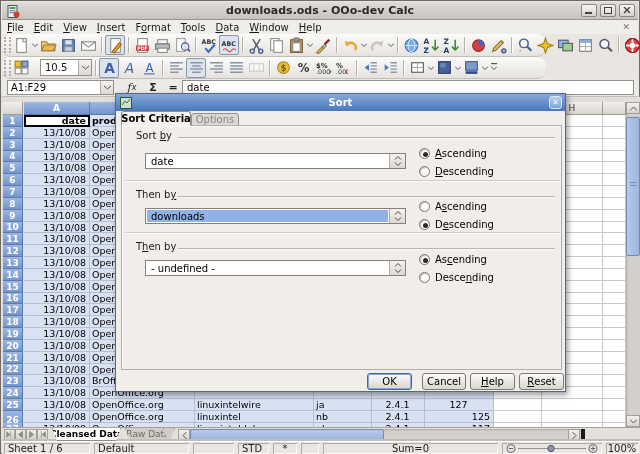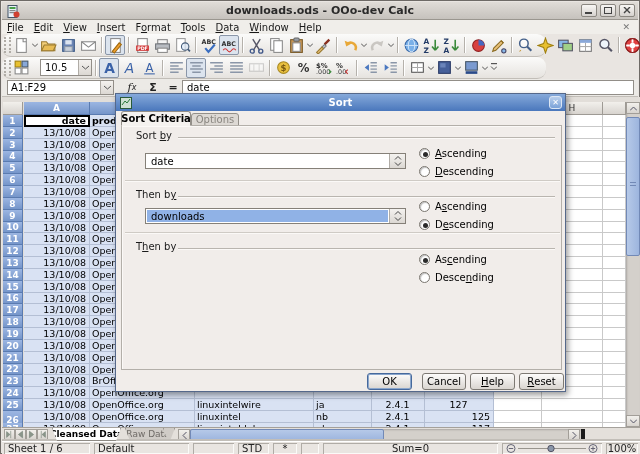--- a/index.html
+++ b/index.html
@@ -1395,20 +1395,29 @@
           <span class="rc"></span>
           <span>A<u>s</u>cending</span>
         </div>
         <div class="radio on abs" style="left: 297px; top: 93px;">
           <span class="rc"></span>
           <span>D<u>e</u>scending</span>
         </div>
         <div class="fullsep abs" style="top: 54px; left: 3px; width: 435px;"></div>
         <div class="grplabel abs" style="left: 14px; top: 115px;">T<u>h</u>en by</div>
         <div class="grpline abs" style="left: 56px; top: 122px; width: 377px;"></div>
+        <div class="dcombo abs" style="left: 23px; top: 134px; width: 261px;">
+          <div class="cval">- undefined -</div>
+          <div class="spin">
+            <svg width="8" height="10">
+              <path d="M1 3.5L4 0.5l3 3" stroke="#444" fill="none"></path>
+              <path d="M1 6.5l3 3 3-3" stroke="#444" fill="none"></path>
+            </svg>
+          </div>
+        </div>
         <div class="radio on abs" style="left: 297px; top: 128px;">
           <span class="rc"></span>
           <span>As<u>c</u>ending</span>
         </div>
         <div class="radio abs" style="left: 297px; top: 146px;">
           <span class="rc"></span>
           <span>Desce<u>n</u>ding</span>
         </div>
         <div class="fullsep abs" style="top: 106px; left: 3px; width: 435px;"></div>
       </div>

